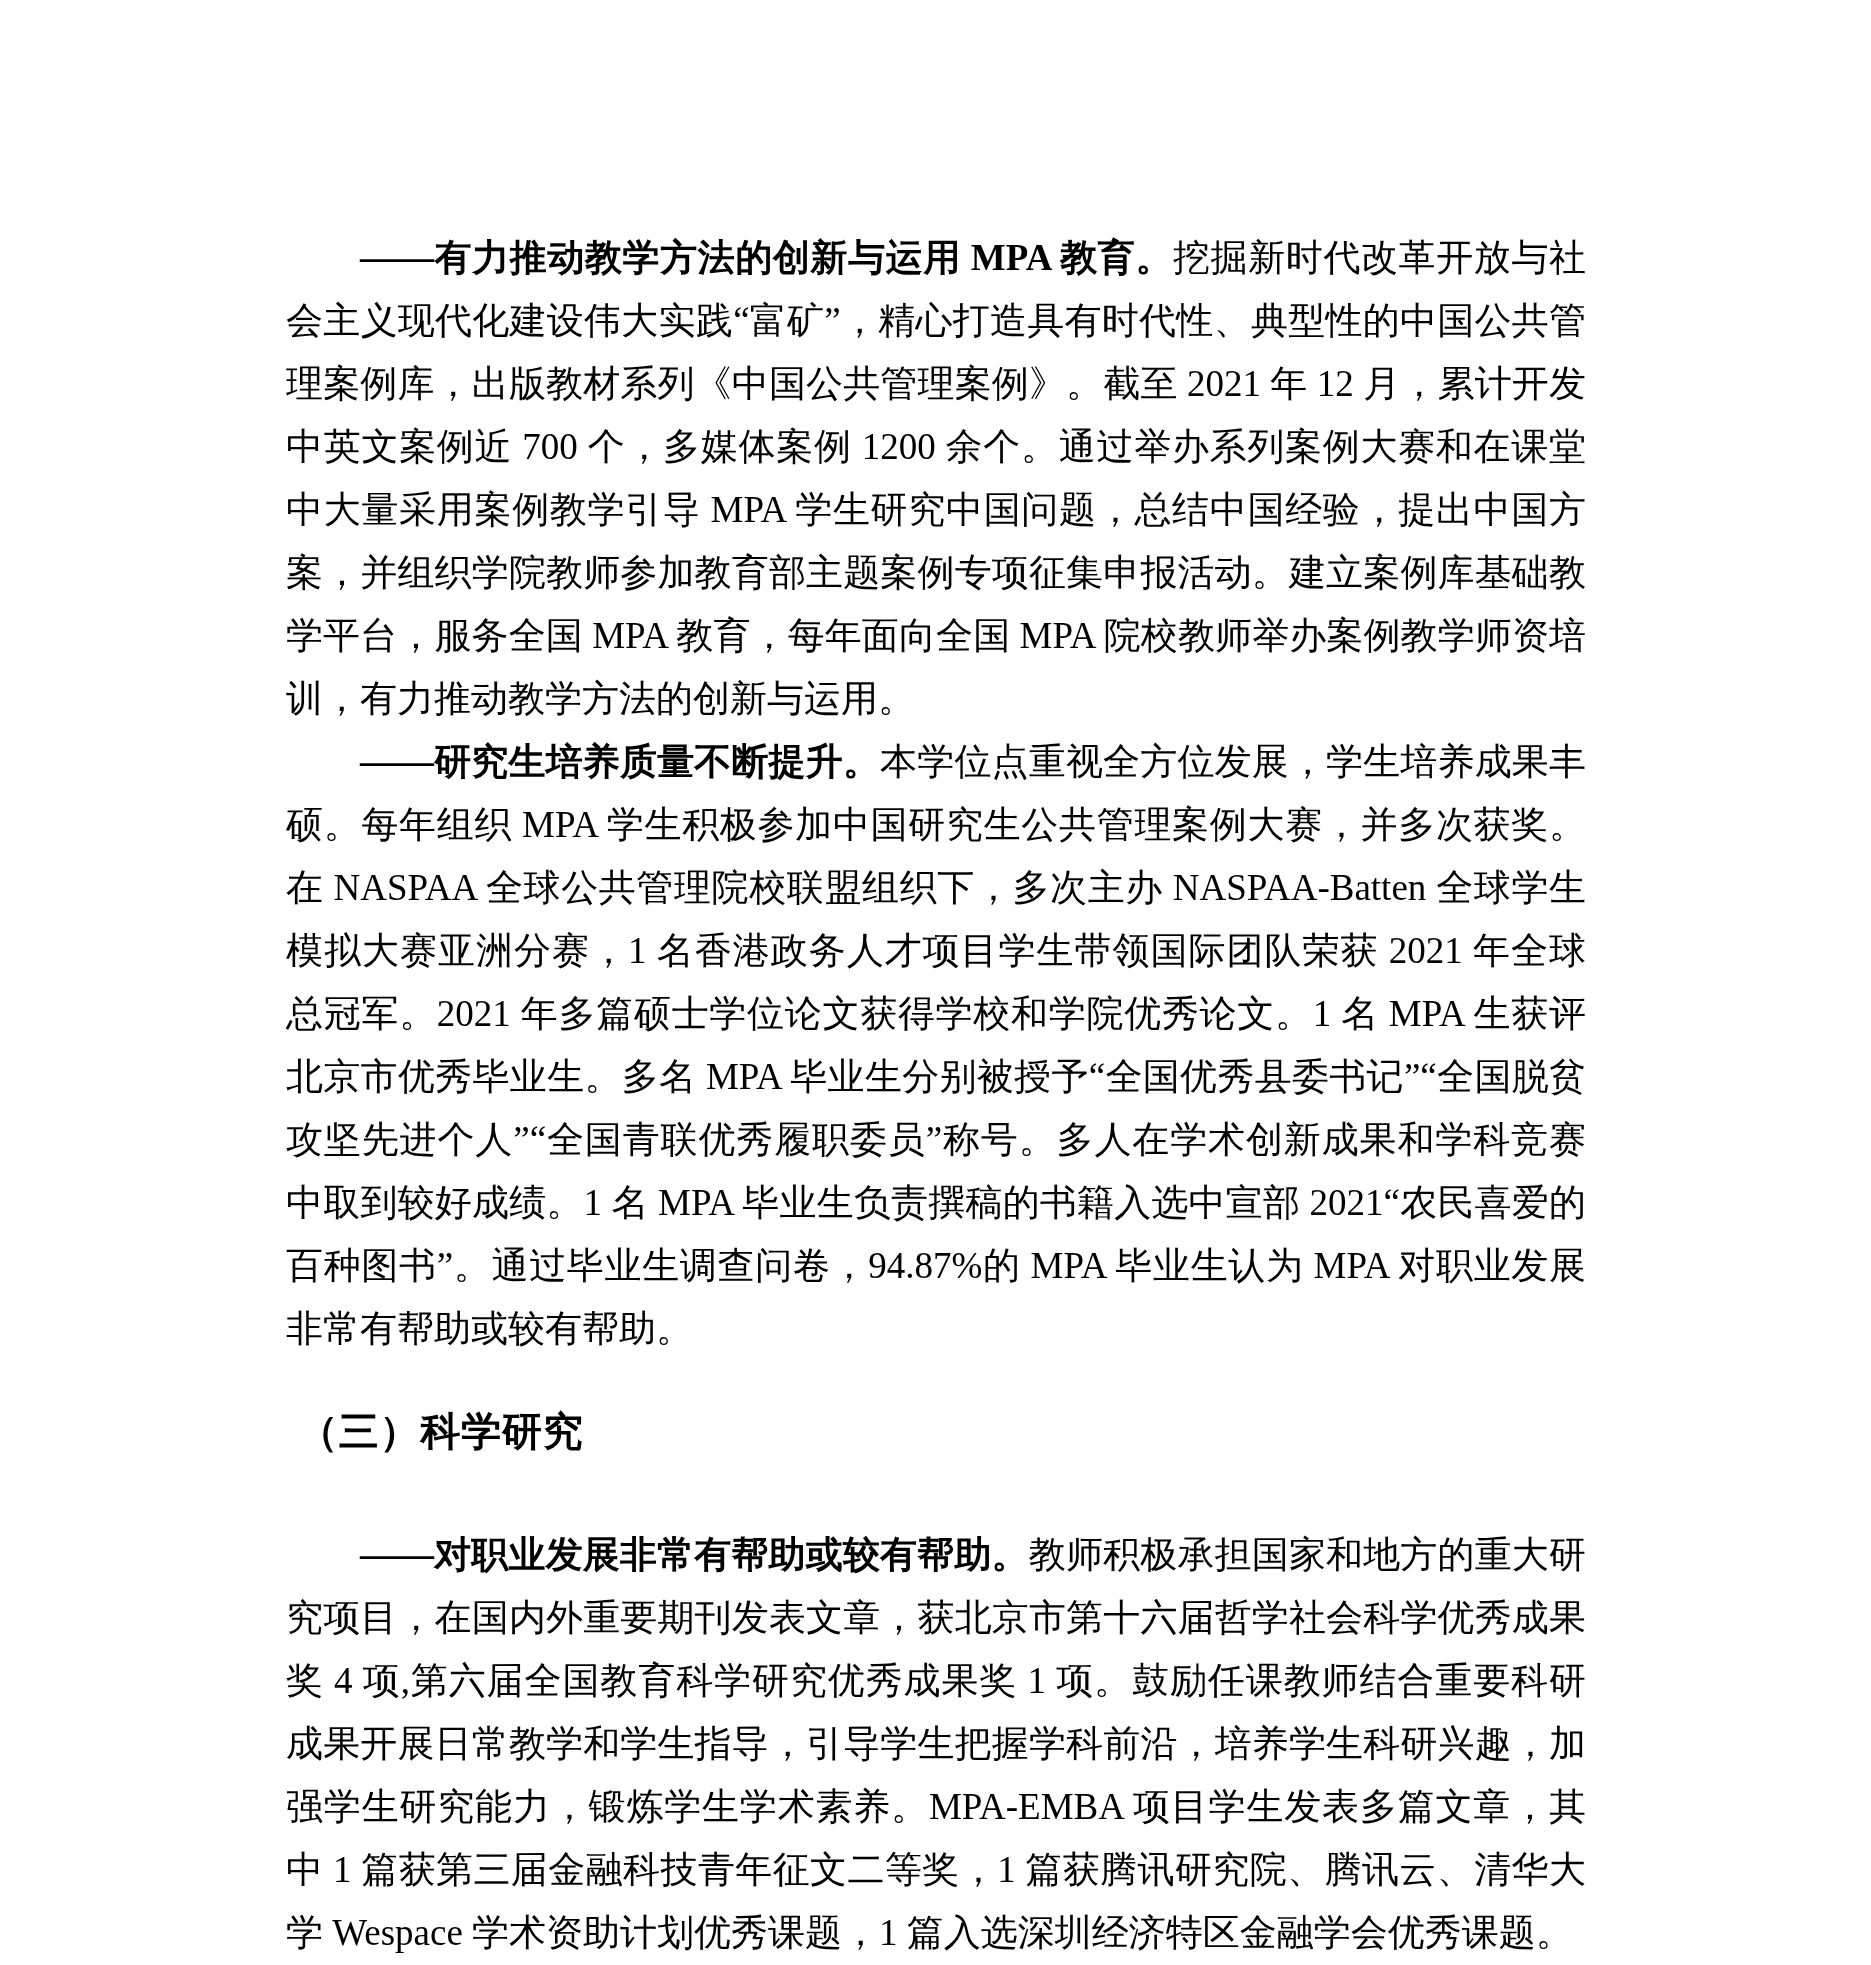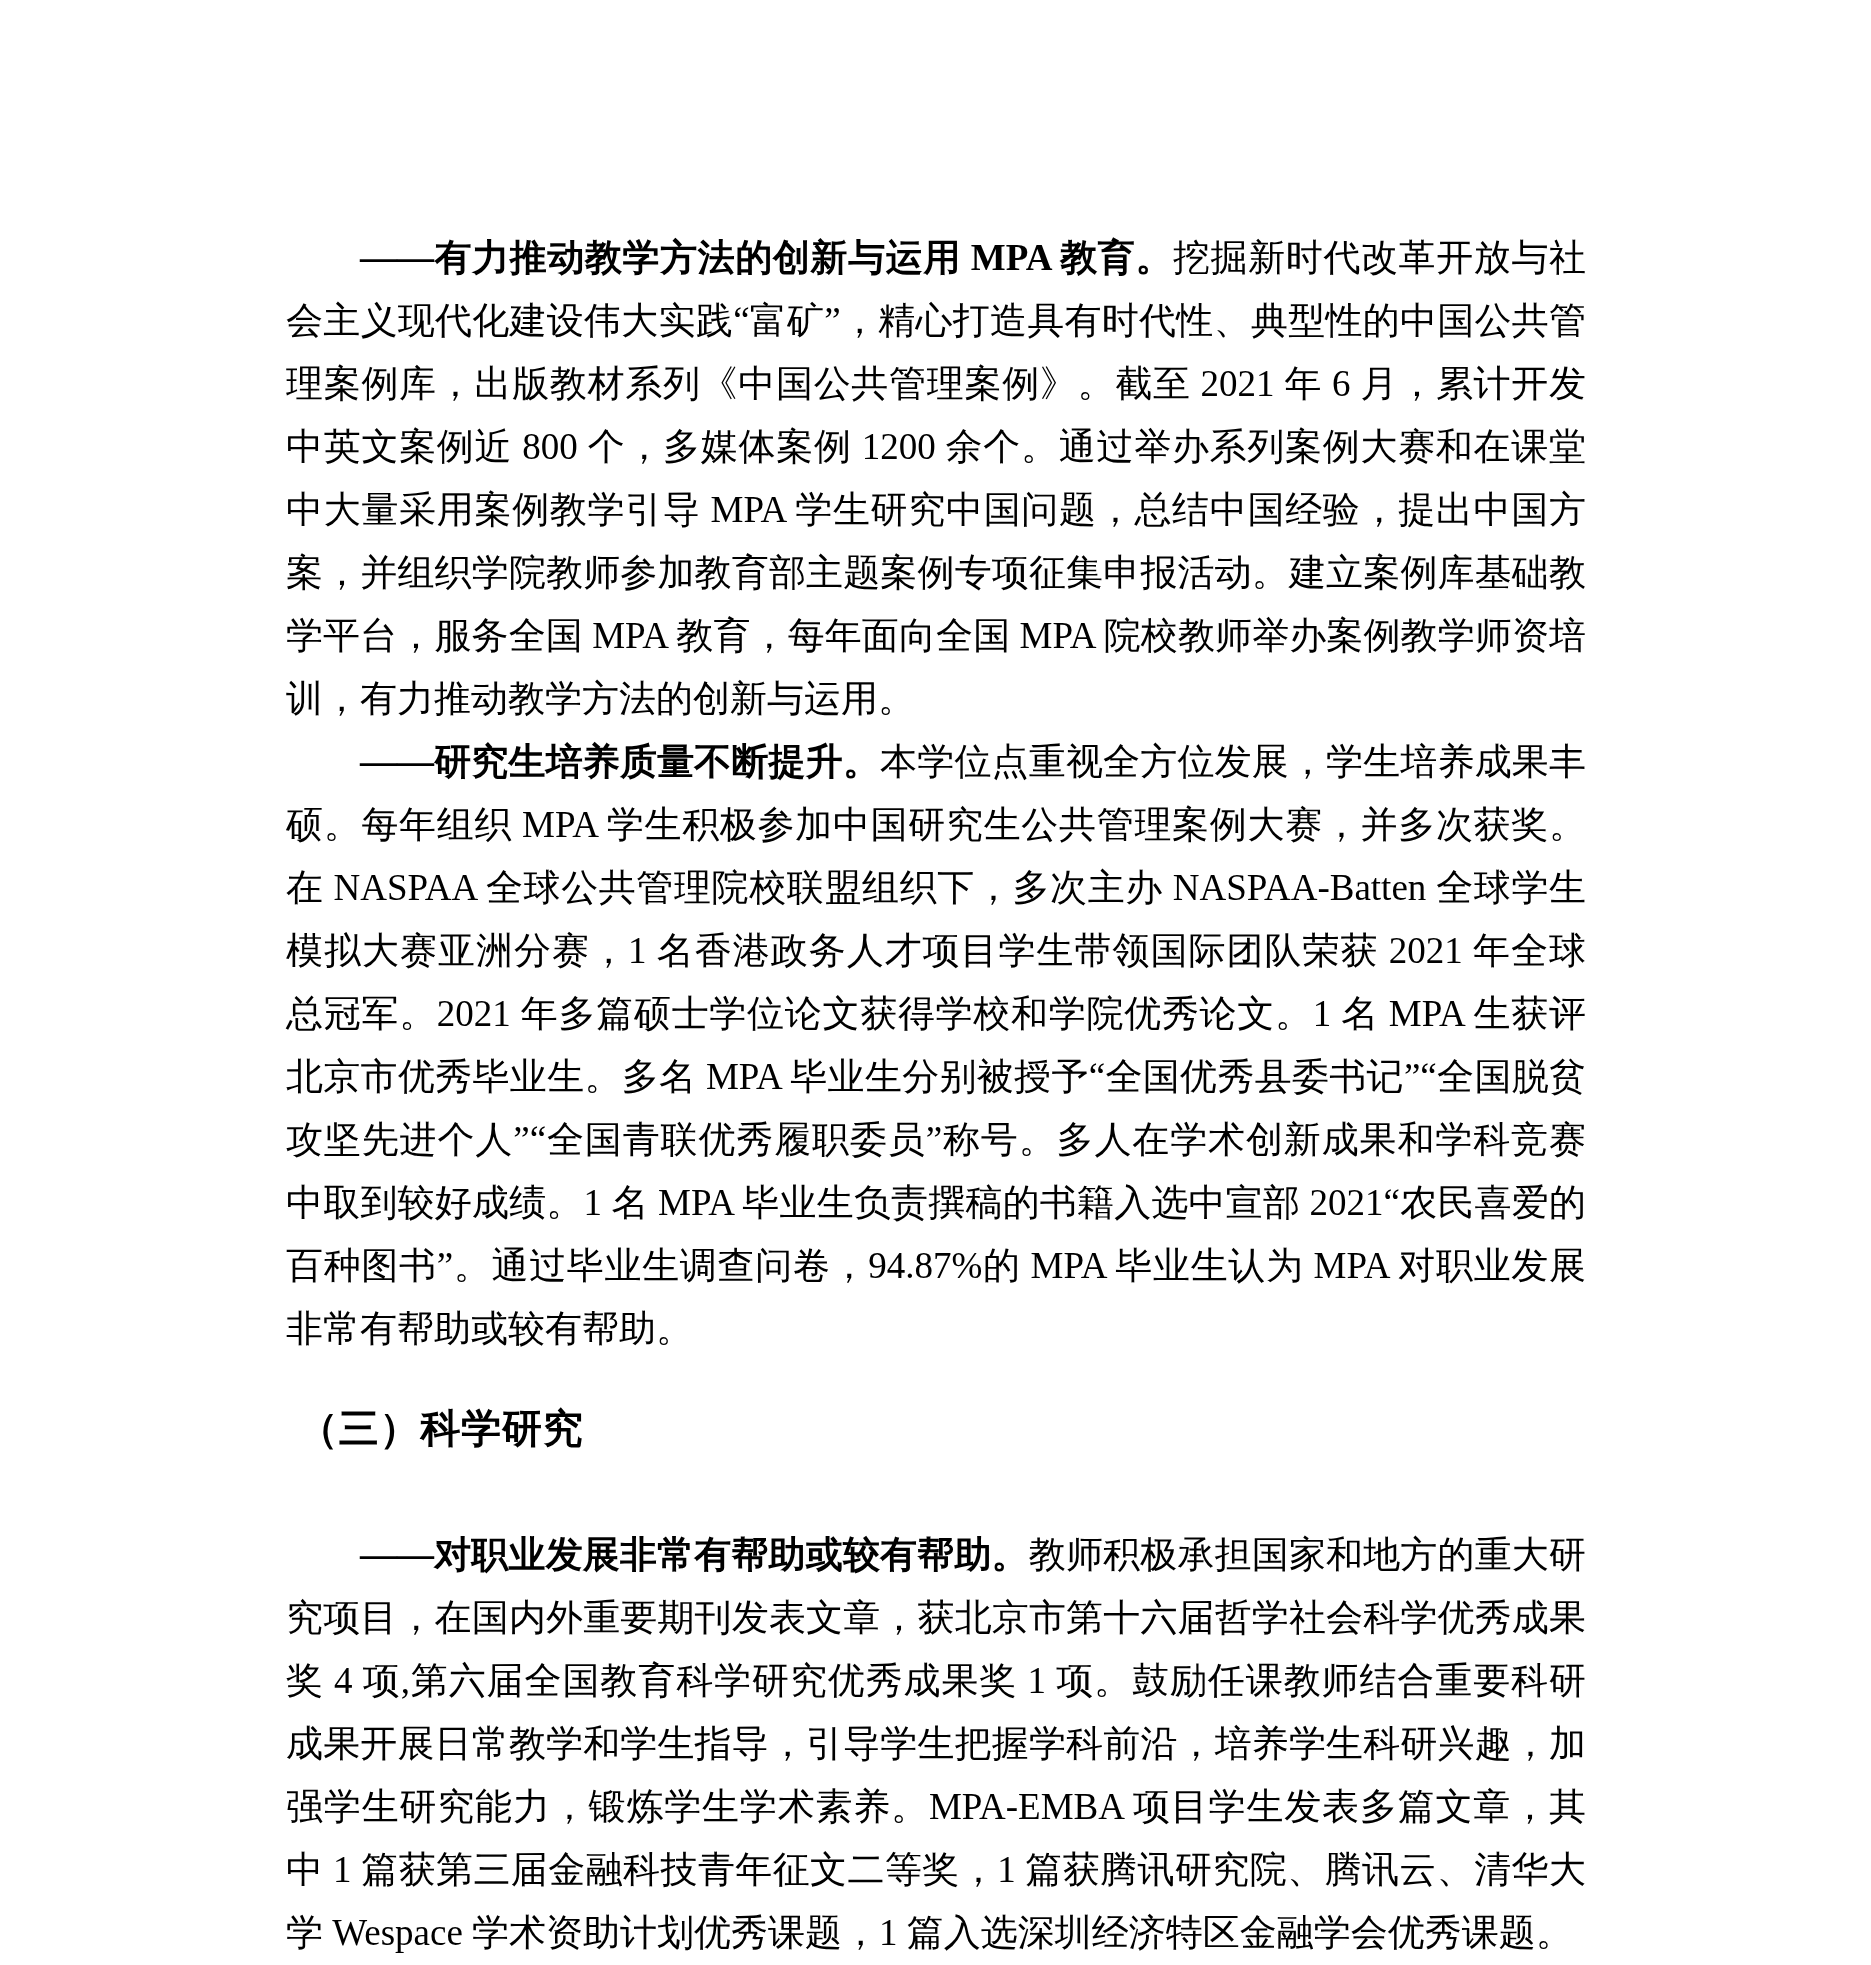--- a/index.html
+++ b/index.html
@@ -30,37 +30,37 @@
     text-indent: 2em;
     word-break: normal;
   }
   p.no-indent {
     text-indent: 0;
   }
   .lead {
     font-weight: bold;
   }
   h2.section-heading {
-    font-family: Liberation Mono, monospace;
+    font-family: Liberation Sans, sans-serif;
     font-weight: 700;
     font-size: 40px;
     line-height: 67px;
     margin: 38px 0 58px 0;
     text-indent: 0.3em;
     letter-spacing: 0.8px;
   }
 </style>
 </head>
 <body>
 
 <div class="page">
   <div class="content">
 
 
-    <p class="body-para"><span class="lead">——有力推动教学方法的创新与运用 MPA 教育。</span><span>挖掘新时代改革开放与社会主义现代化建设伟大实践“富矿”，精心打造具有时代性、典型性的中国公共管理案例库，出版教材系列《中国公共管理案例》。截至 2021 年 6 月，累计开发中英文案例近 800 个，多媒体案例 1200 余个。通过举办系列案例大赛和在课堂中大量采用案例教学引导 MPA 学生研究中国问题，总结中国经验，提出中国方案，并组织学院教师参加教育部主题案例专项征集申报活动。建立案例库基础教学平台，服务全国 MPA 教育，每年面向全国 MPA 院校教师举办案例教学师资培训，有力推动教学方法的创新与运用。</span></p>
+    <p class="body-para"><span class="lead">——有力推动教学方法的创新与运用 MPA 教育。</span><span>挖掘新时代改革开放与社会主义现代化建设伟大实践“富矿”，精心打造具有时代性、典型性的中国公共管理案例库，出版教材系列《中国公共管理案例》。截至 2021 年 12 月，累计开发中英文案例近 700 个，多媒体案例 1200 余个。通过举办系列案例大赛和在课堂中大量采用案例教学引导 MPA 学生研究中国问题，总结中国经验，提出中国方案，并组织学院教师参加教育部主题案例专项征集申报活动。建立案例库基础教学平台，服务全国 MPA 教育，每年面向全国 MPA 院校教师举办案例教学师资培训，有力推动教学方法的创新与运用。</span></p>
 
     <p class="body-para"><span class="lead">——研究生培养质量不断提升。</span><span>本学位点重视全方位发展，学生培养成果丰硕。每年组织 MPA 学生积极参加中国研究生公共管理案例大赛，并多次获奖。在 NASPAA 全球公共管理院校联盟组织下，多次主办 NASPAA-Batten 全球学生模拟大赛亚洲分赛，1 名香港政务人才项目学生带领国际团队荣获 2021 年全球总冠军。2021 年多篇硕士学位论文获得学校和学院优秀论文。1 名 MPA 生获评北京市优秀毕业生。多名 MPA 毕业生分别被授予“全国优秀县委书记”“全国脱贫攻坚先进个人”“全国青联优秀履职委员”称号。多人在学术创新成果和学科竞赛中取到较好成绩。1 名 MPA 毕业生负责撰稿的书籍入选中宣部 2021“农民喜爱的百种图书”。通过毕业生调查问卷，94.87%的 MPA 毕业生认为 MPA 对职业发展非常有帮助或较有帮助。</span></p>
 
     <h2 class="section-heading">（三）科学研究</h2>
 
     <p class="body-para"><span class="lead">——对职业发展非常有帮助或较有帮助。</span><span>教师积极承担国家和地方的重大研究项目，在国内外重要期刊发表文章，获北京市第十六届哲学社会科学优秀成果奖 4 项,第六届全国教育科学研究优秀成果奖 1 项。鼓励任课教师结合重要科研成果开展日常教学和学生指导，引导学生把握学科前沿，培养学生科研兴趣，加强学生研究能力，锻炼学生学术素养。MPA-EMBA 项目学生发表多篇文章，其中 1 篇获第三届金融科技青年征文二等奖，1 篇获腾讯研究院、腾讯云、清华大学 Wespace 学术资助计划优秀课题，1 篇入选深圳经济特区金融学会优秀课题。</span></p>
 
   </div>
 
 </div>

